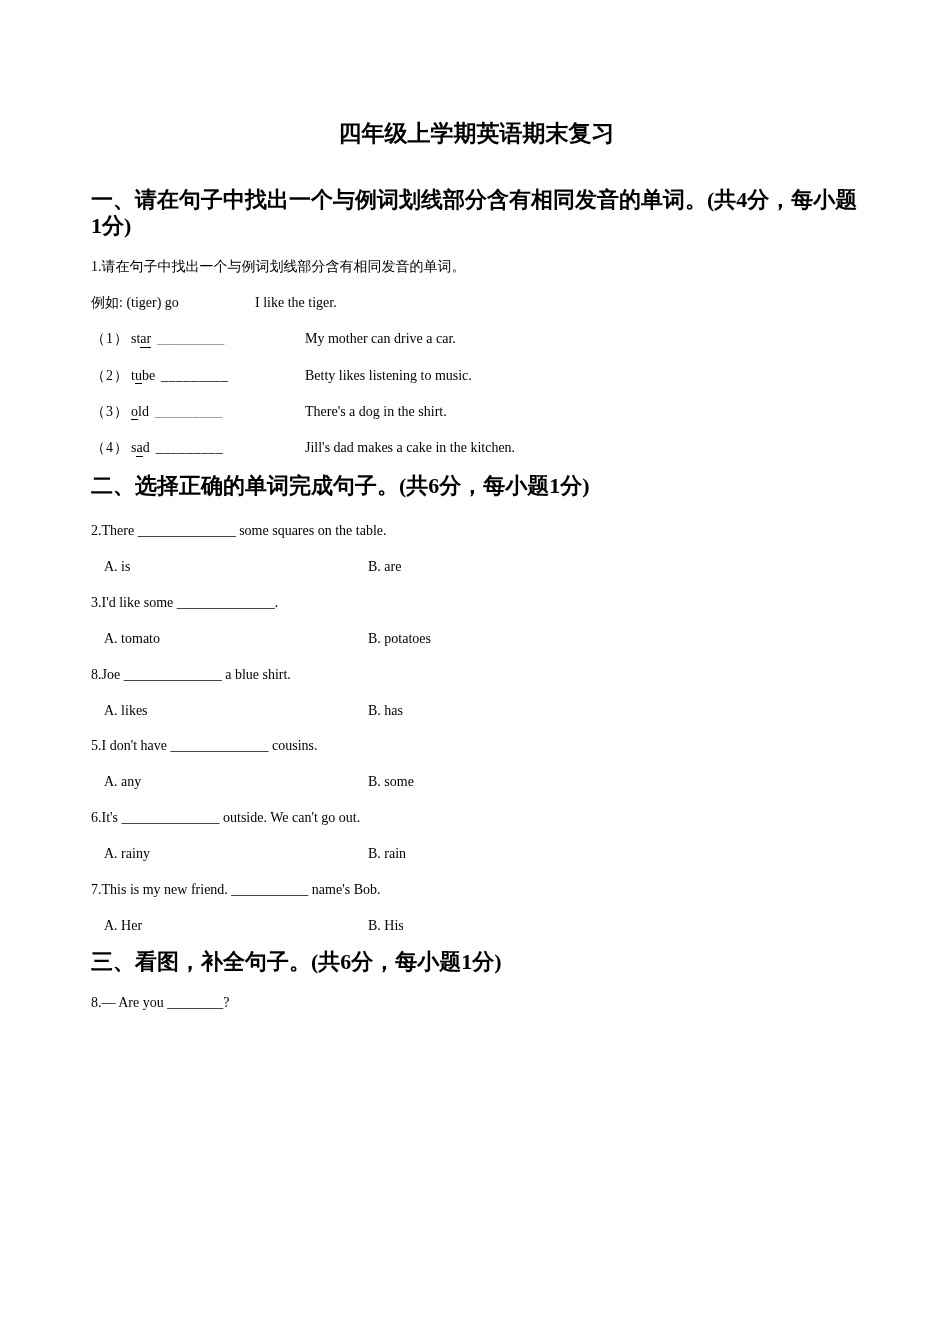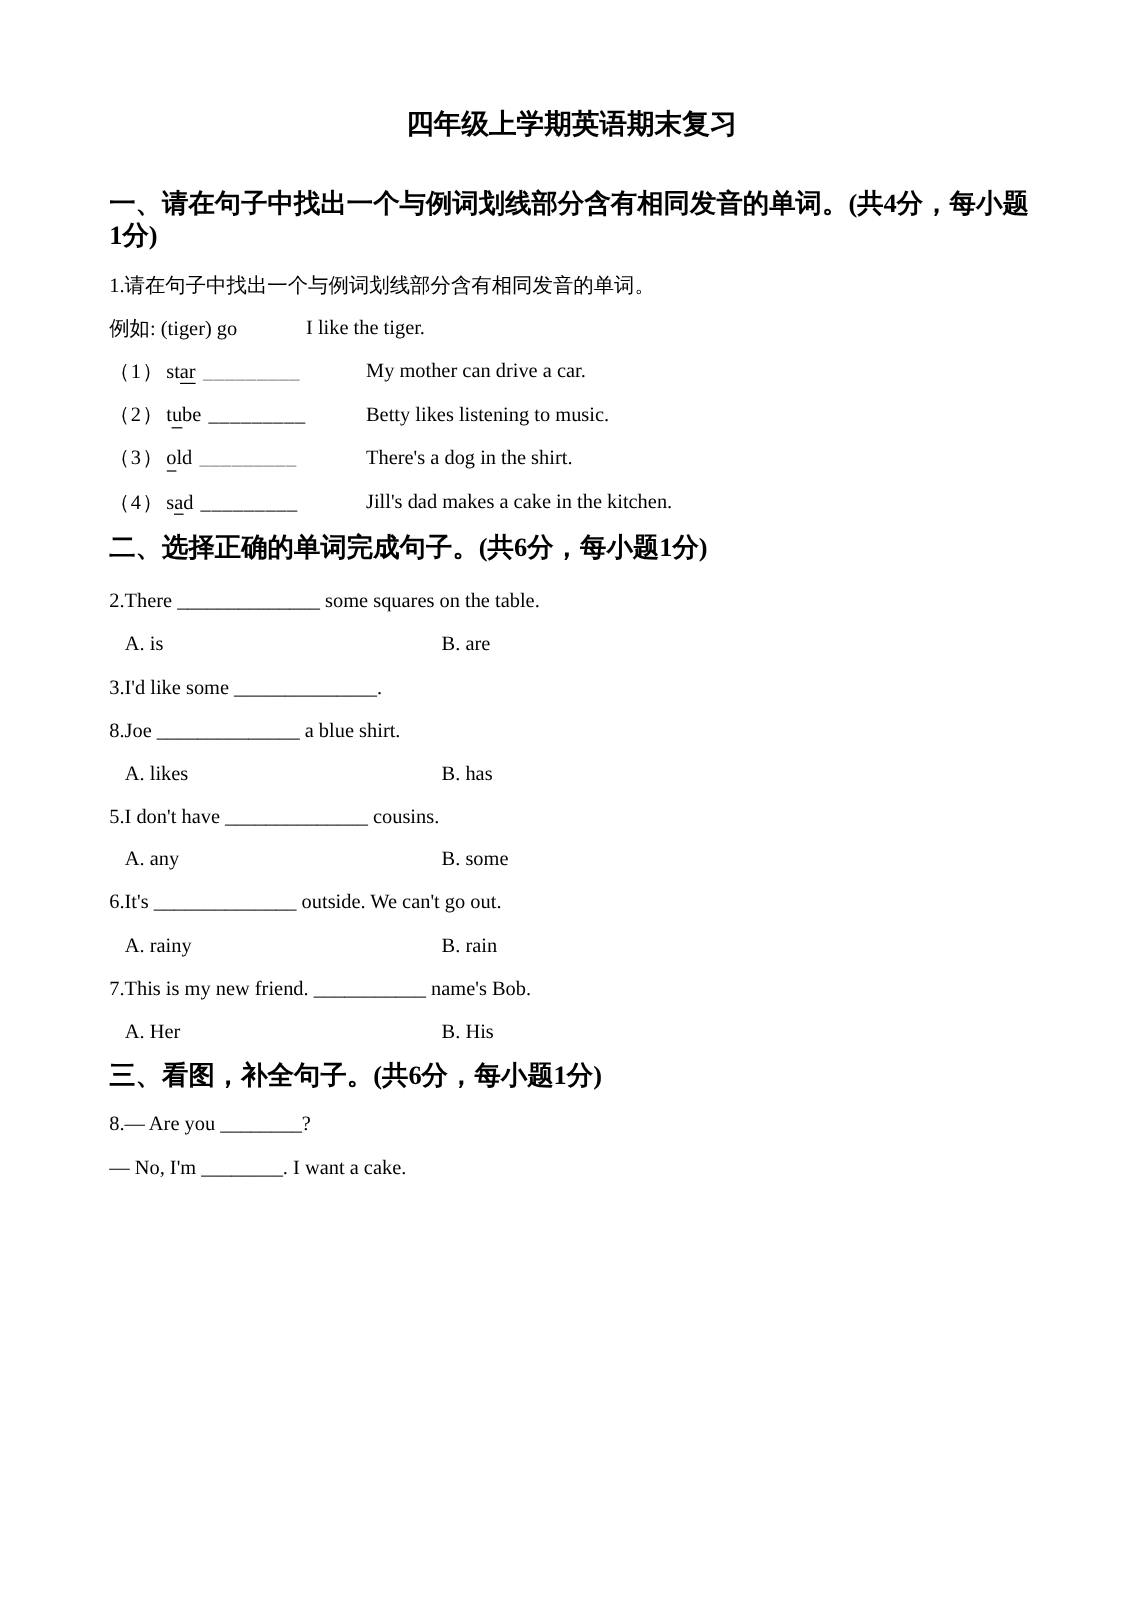--- a/index.html
+++ b/index.html
@@ -3,42 +3,42 @@
 <meta charset="utf-8">
 <style>
   * { box-sizing: border-box; }
   html, body { margin: 0; padding: 0; }
   body {
     width: 950px; height: 1344px;
     background: #ffffff; color: #000000;
     font-family: "Liberation Serif", serif;
     overflow: hidden;
   }
-  .doc { padding: 90px 88px 0 91px; }
+  .doc { padding: 120px 88px 0 91px; }
 
   .title {
     margin: 0; text-align: center;
     font-size: 23px; line-height: 27px; font-weight: bold;
   }
 
   .sec-heading {
     font-size: 22px; line-height: 26px; font-weight: bold;
     margin: 0;
   }
   .sec1-heading { margin-top: 40px; }
   .sec2-heading { margin-top: 7px; }
   .sec3-heading { margin-top: 5px; }
 
   .rows { margin-top: 10px; }
   .s2-rows { margin-top: 14px; }
   .s3-rows { }
 
   .row {
     height: 36.2px; display: flex; align-items: center;
-    font-size: 17px; white-space: pre; font-family: Liberation Serif, serif;
+    font-size: 14px; white-space: pre; font-family: Liberation Serif, serif;
   }
   .s2-rows .row { height: 35.9px; }
   .s3-rows .row { height: 36px; }
 
   .ph-prefix { display: inline-block; width: 214px; }
   .ph-num { letter-spacing: 1px; }
   .word { margin-left: 2px; }
   .u { border-bottom: 1.6px solid #000; padding-bottom: 0.5px; }
   .blank { margin-left: 6px; letter-spacing: 0.5px; }
   .blank.gray { color: #7f7f7f; }
@@ -89,20 +89,24 @@
   <div class="sec-heading sec2-heading">二、选择正确的单词完成句子。(共6分，每小题1分)</div>
 
   <div class="rows s2-rows">
     <div class="row">2.There ______________ some squares on the table.</div>
     <div class="row opt-row">
       <span class="optA">A. is</span>
       <span class="optB">B. are</span>
     </div>
 
     <div class="row">3.I'd like some ______________.</div>
+    <div class="row opt-row">
+      <span class="optA">A. tomato</span>
+      <span class="optB">B. potatoes</span>
+    </div>
 
     <div class="row">8.Joe ______________ a blue shirt.</div>
     <div class="row opt-row">
       <span class="optA">A. likes</span>
       <span class="optB">B. has</span>
     </div>
 
     <div class="row">5.I don't have ______________ cousins.</div>
     <div class="row opt-row">
       <span class="optA">A. any</span>
@@ -119,16 +123,15 @@
     <div class="row opt-row">
       <span class="optA">A. Her</span>
       <span class="optB">B. His</span>
     </div>
   </div>
 
   <div class="sec-heading sec3-heading">三、看图，补全句子。(共6分，每小题1分)</div>
 
   <div class="rows s3-rows">
     <div class="row">8.— Are you ________?</div>
-    <div class="row">— No, I'm ________. I want a cake.</div>
   </div>
 
 </div>
 
 </body></html>

